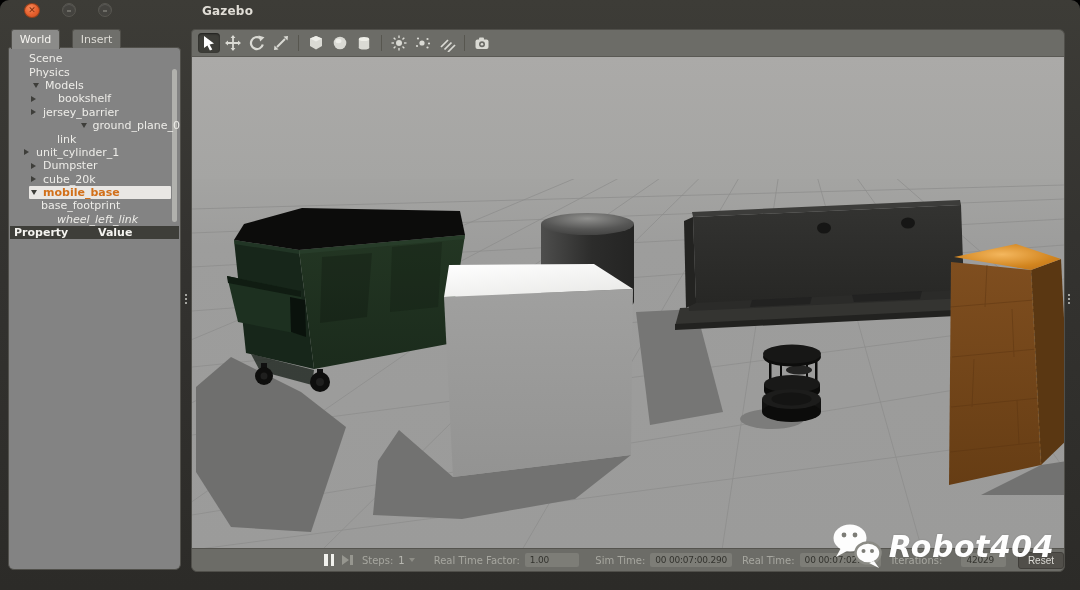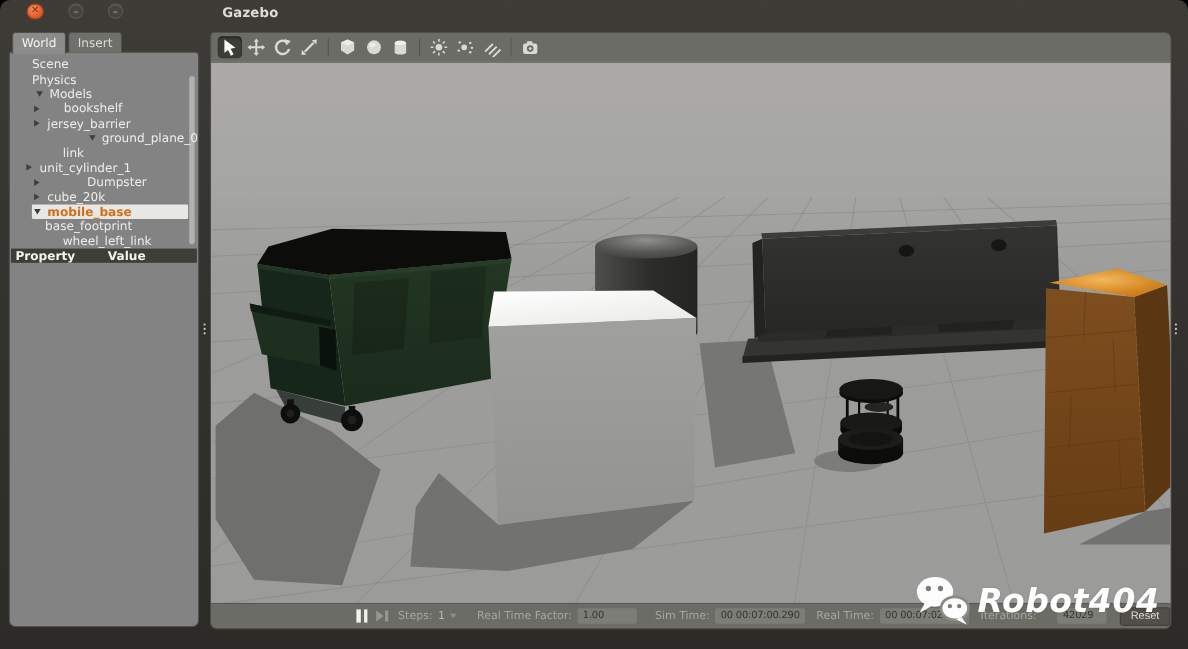--- a/index.html
+++ b/index.html
@@ -15,21 +15,21 @@
       background:radial-gradient(circle at 38% 32%,#f68a5a,#e65f2d 55%,#c74d1f);
       color:#7d2f10;font-size:9px;line-height:13px;text-align:center;font-weight:bold;}
   .wbtn.dim{width:14px;height:14px;background:#44433f;border:1px solid #585751;
       box-shadow:inset 0 1px 0 rgba(255,255,255,.12);}
   .wbtn.min{left:62px;} .wbtn.max{left:98px;}
   .wbtn.dim::after{content:'';position:absolute;left:4px;top:6px;width:4px;height:2px;background:#6d6c66;}
   .wtitle{position:absolute;left:158px;top:4px;font-size:12px;font-weight:bold;color:#e0ddd6;letter-spacing:.2px;margin-left:44px;}
 
   
   .sidebar{position:absolute;left:8px;top:29px;width:173px;height:541px;}
-  .tabs{position:absolute;top:0;left:3px;height:19px;display:flex;gap:2px;z-index:2;align-items:center;}
+  .tabs{position:absolute;top:0;left:3px;height:19px;display:flex;gap:12px;z-index:2;align-items:center;}
   .tab{width:47px;height:18px;font-size:11px;display:flex;align-items:center;justify-content:center;
        color:#dedcd6;background:#6f6f6b;border:1px solid #504f4a;border-bottom:none;border-radius:3px 3px 0 0;}
   .tab.active{background:#8b8b89;color:#f6f4f0;height:19px;}
   .panel-body{position:absolute;top:18px;left:0;right:0;bottom:0;background:#838383;
        border:1px solid #504f4a;border-radius:2px 4px 6px 6px;overflow:hidden;}
   .tree{position:absolute;top:4px;left:0;right:0;}
   .trow{height:13.4px;display:flex;align-items:center;font-size:11px;color:#edece8;position:relative;cursor:default;}
   .trow .arr{width:12px;display:flex;align-items:center;position:relative;z-index:1;}
   .arr.right::before{content:'';width:0;height:0;border-left:5px solid #3e3e3a;
        border-top:3.5px solid transparent;border-bottom:3.5px solid transparent;}
@@ -132,37 +132,37 @@
             <span class="lbl">ground_plane_0</span>
           </div>
           <div class="trow" style="padding-left: 36px;">
             <span class="arr"></span>
             <span class="lbl">link</span>
           </div>
           <div class="trow" style="padding-left: 15px;">
             <span class="arr right"></span>
             <span class="lbl">unit_cylinder_1</span>
           </div>
-          <div class="trow" style="padding-left: 22px; gap: 36px;">
+          <div class="trow" style="padding-left: 22px;">
             <span class="arr right"></span>
             <span class="lbl">Dumpster</span>
           </div>
           <div class="trow" style="padding-left: 22px;">
             <span class="arr right"></span>
             <span class="lbl">cube_20k</span>
           </div>
           <div class="trow sel" style="padding-left: 22px;">
             <span class="arr down"></span>
             <span class="lbl">mobile_base</span>
           </div>
           <div class="trow" style="padding-left: 20px;">
             <span class="arr"></span>
             <span class="lbl">base_footprint</span>
           </div>
-          <div class="trow" style="padding-left: 36px;">
+          <div class="trow" style="padding-left: 36px; font-style: italic;">
             <span class="arr"></span>
             <span class="lbl">wheel_left_link</span>
           </div>
         </div>
       <div class="vscroll"></div>
       <div class="prophead">
         <span class="p">Property</span>
         <span class="v">Value</span>
       </div>
       <div class="proppane"></div>

